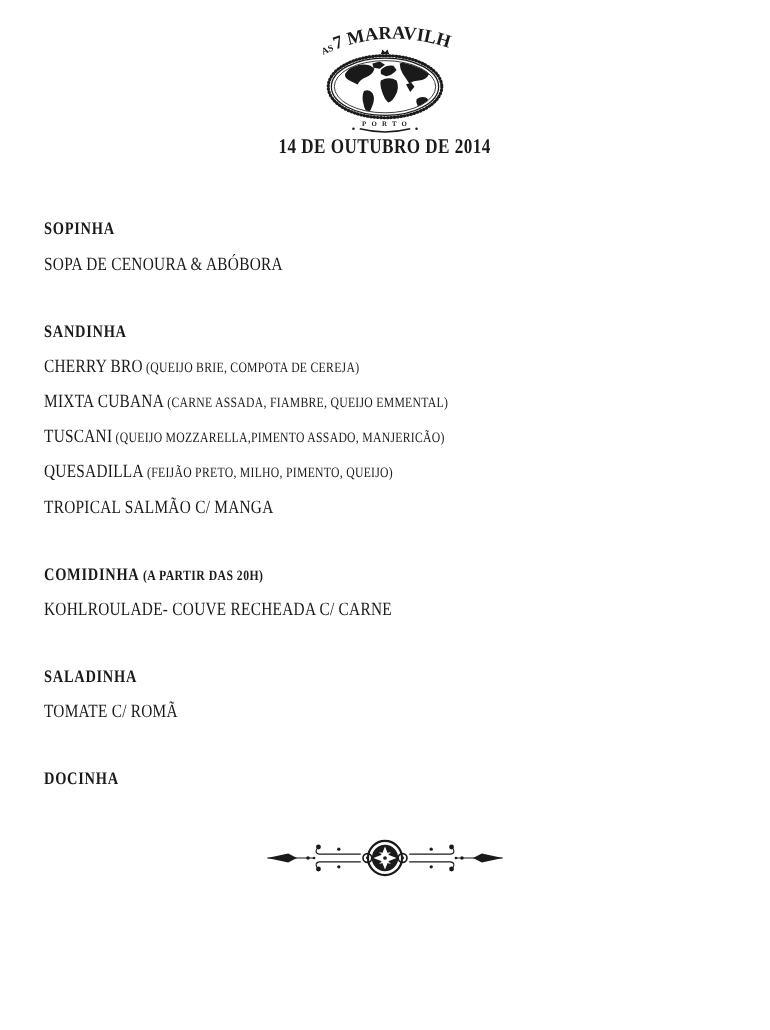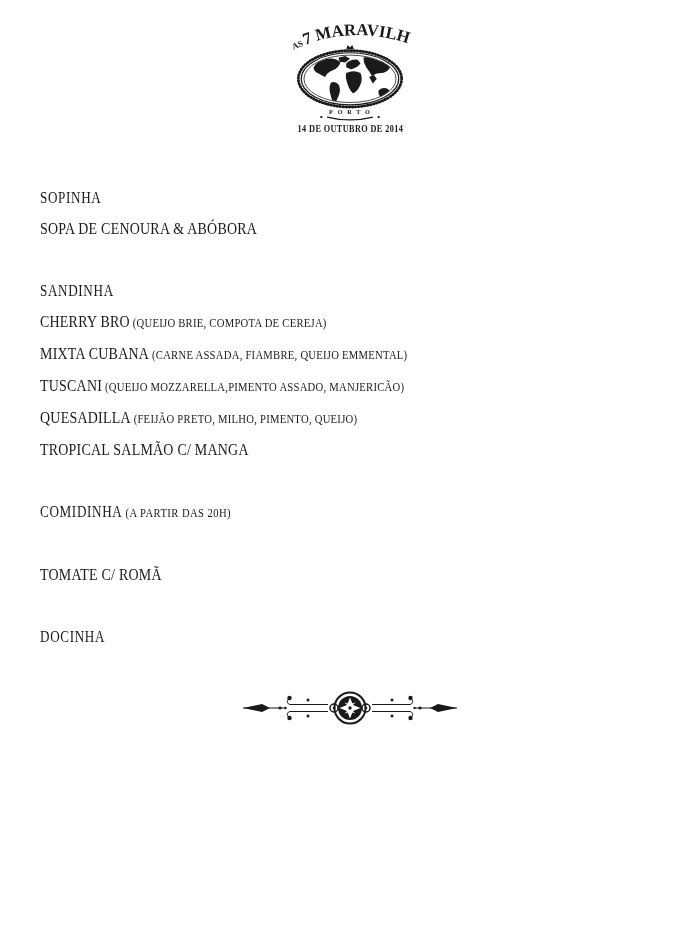--- a/index.html
+++ b/index.html
@@ -5,27 +5,27 @@
   html,body{margin:0;padding:0;}
   body{width:700px;height:936px;background:#ffffff;overflow:hidden;}
   .page{
     width:700px;height:936px;position:relative;
     font-family:"Liberation Serif","DejaVu Serif",serif;
     color:#1a1a1a;background:#ffffff;
   }
   header{ text-align:center; padding-top:8px; }
   .logo svg{ display:block; margin:0 auto; }
   .date-line{
-    margin-top:2px; font-size:10px; font-weight:bold; letter-spacing:.5px;
+    margin-top:2px; font-size:19px; font-weight:bold; letter-spacing:.5px;
   }
   .date-line .cond{ display:inline-block; transform:scaleX(.82); transform-origin:center; white-space:nowrap; }
   .menu{ margin:48px 0 0 40px; }
   .menu section{ margin:0 0 31px 0; }
   .menu h2{
-    margin:0; font-size:16px; font-weight:normal; line-height:31px; letter-spacing:.8px;
+    margin:0; font-size:16px; font-weight:bold; line-height:31px; letter-spacing:.8px;
   }
   .menu p.item{
     margin:0; font-size:17px; font-weight:normal; line-height:31px; letter-spacing:.3px;
   }
   .cond{ display:inline-block; transform:scaleX(.82); transform-origin:left center; white-space:nowrap; }
   .detail{ font-size:13px; }
   .note{ font-size:13px; letter-spacing:.5px; }
   footer{ text-align:center; }
   footer svg{ display:block; margin:0 auto; }
 </style>
@@ -89,22 +89,24 @@
       <section>
         <h2><span class="cond"><span>SANDINHA</span></span></h2>
         <p class="item"><span class="cond"><span>CHERRY BRO</span><span class="detail"> (QUEIJO BRIE, COMPOTA DE CEREJA)</span></span></p>
         <p class="item"><span class="cond"><span>MIXTA CUBANA</span><span class="detail"> (CARNE ASSADA, FIAMBRE, QUEIJO EMMENTAL)</span></span></p>
         <p class="item"><span class="cond"><span>TUSCANI</span><span class="detail"> (QUEIJO MOZZARELLA,PIMENTO ASSADO, MANJERICÃO)</span></span></p>
         <p class="item"><span class="cond"><span>QUESADILLA</span><span class="detail"> (FEIJÃO PRETO, MILHO, PIMENTO, QUEIJO)</span></span></p>
         <p class="item"><span class="cond"><span>TROPICAL SALMÃO C/ MANGA</span></span></p>
       </section>
       <section>
         <h2><span class="cond"><span>COMIDINHA</span><span class="note"> (A PARTIR DAS 20H)</span></span></h2>
+        <p class="item"><span class="cond"><span>KOHLROULADE- COUVE RECHEADA C/ CARNE</span></span></p>
       </section>
       <section>
+        <h2><span class="cond"><span>SALADINHA</span></span></h2>
         <p class="item"><span class="cond"><span>TOMATE C/ ROMÃ</span></span></p>
       </section>
       <section>
         <h2><span class="cond"><span>DOCINHA</span></span></h2>
       </section>
     </main>
 
   <footer>
     <svg width="220" height="50" viewBox="0 0 220 50">
       <g stroke="#1a1a1a" fill="#1a1a1a">

